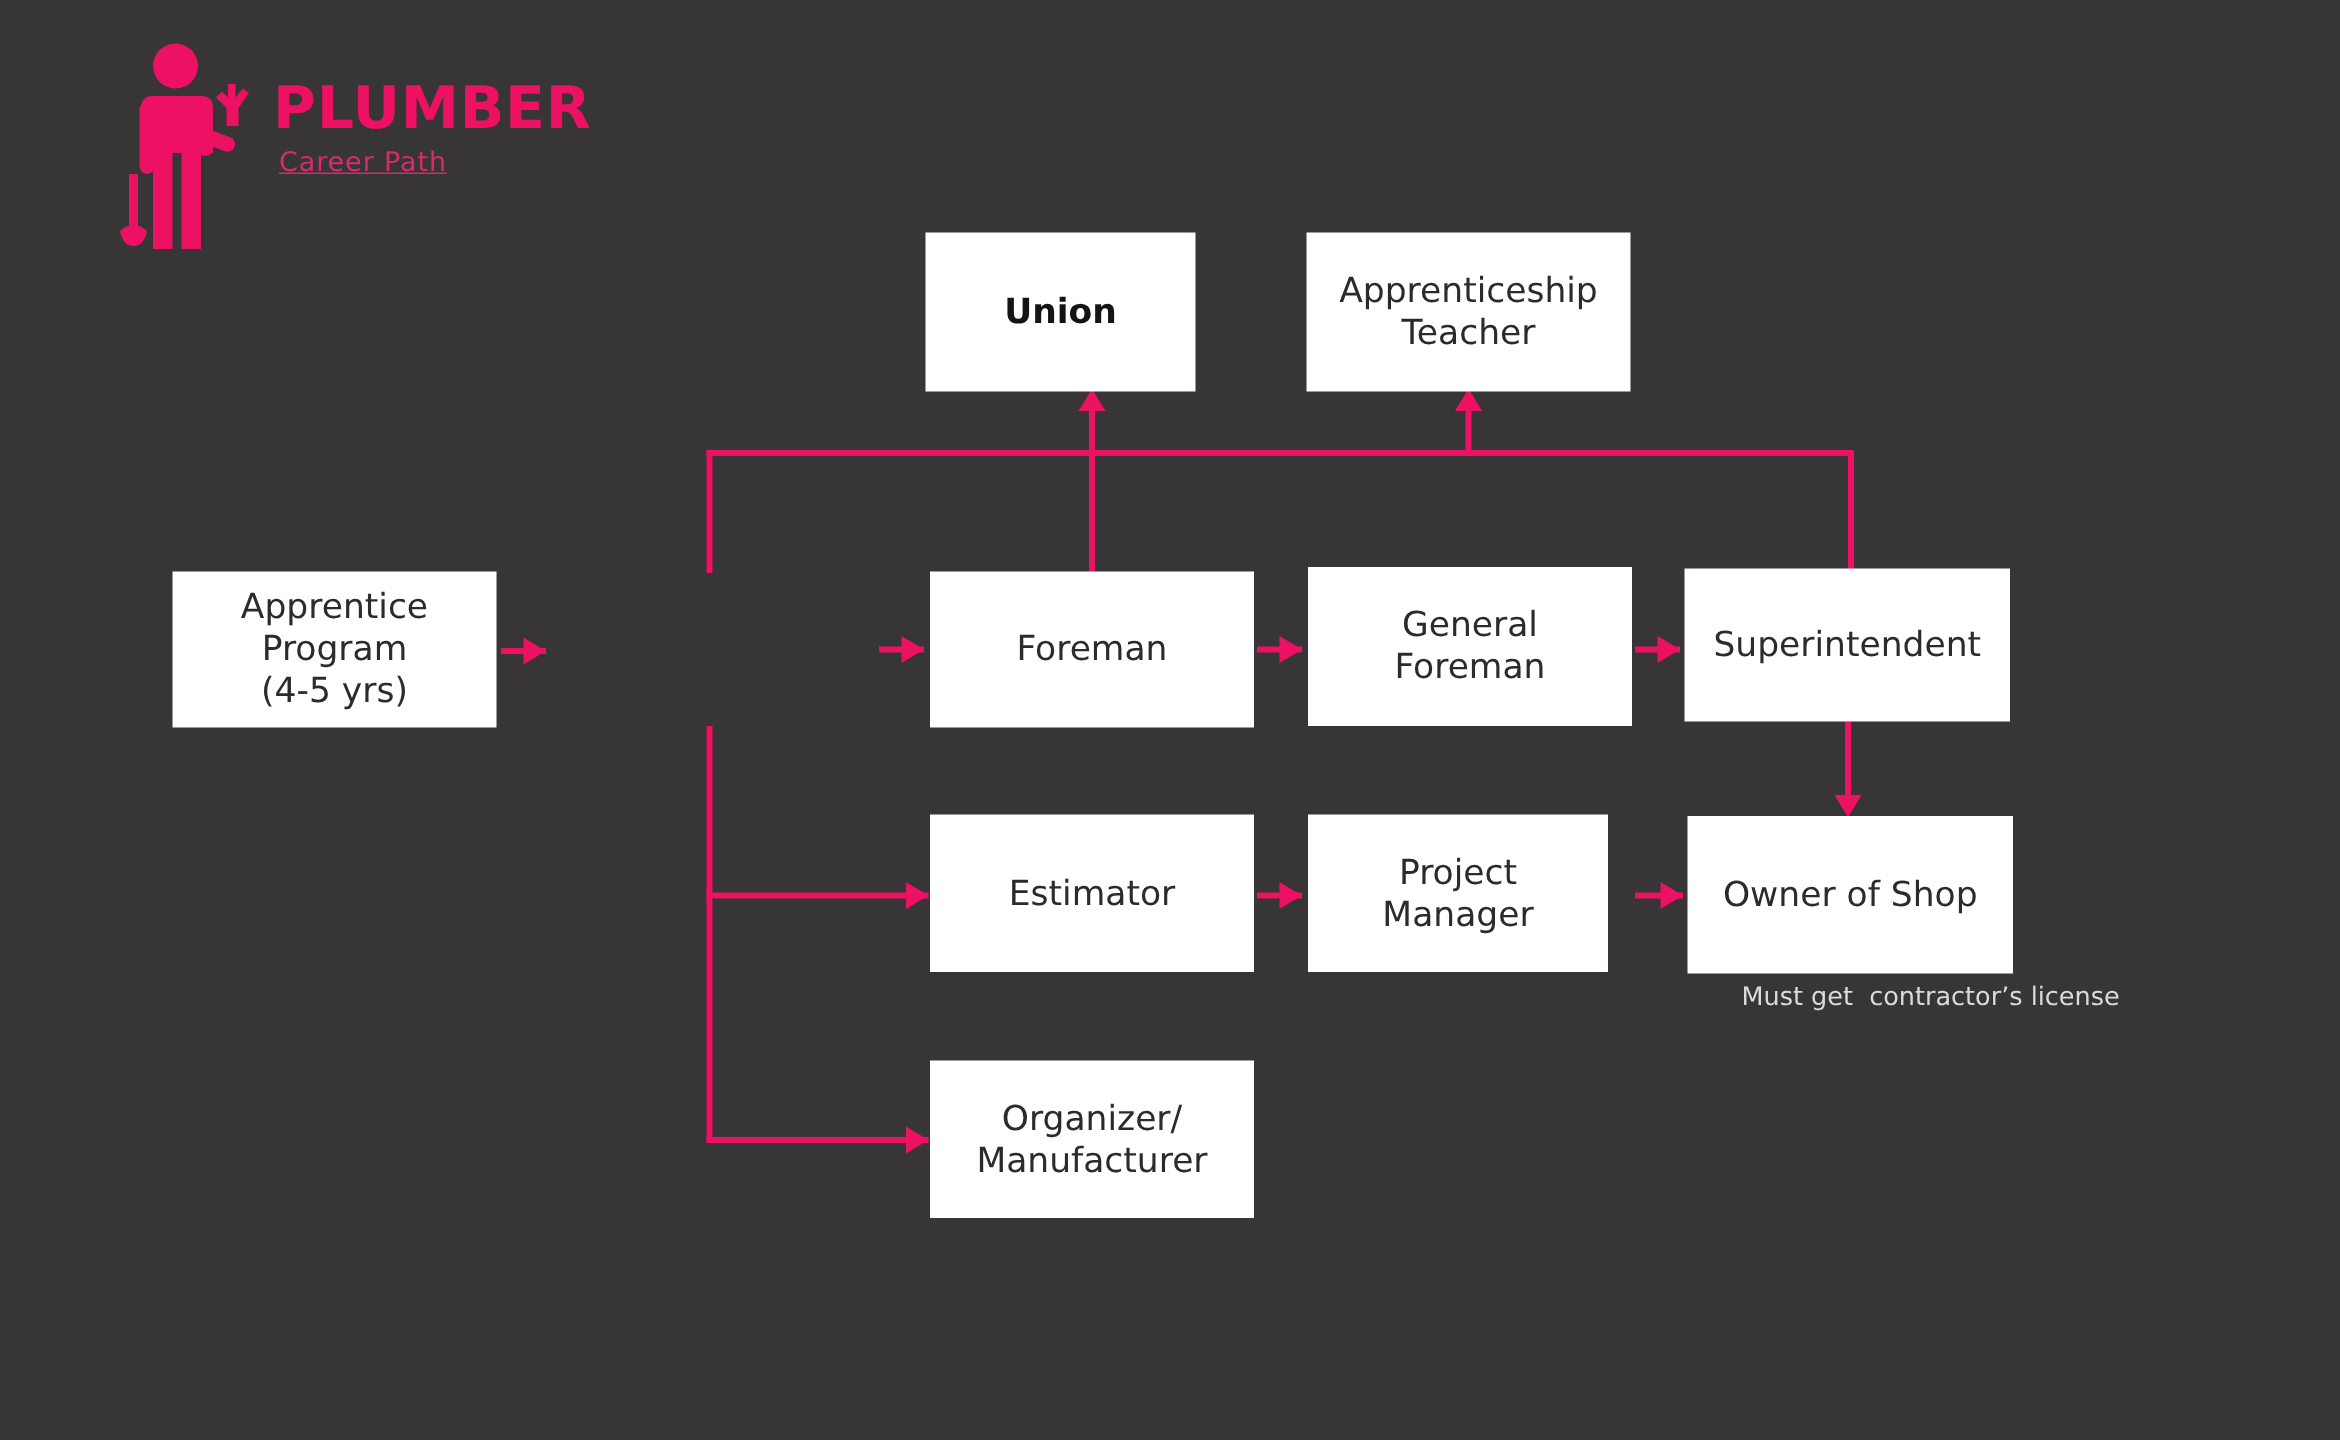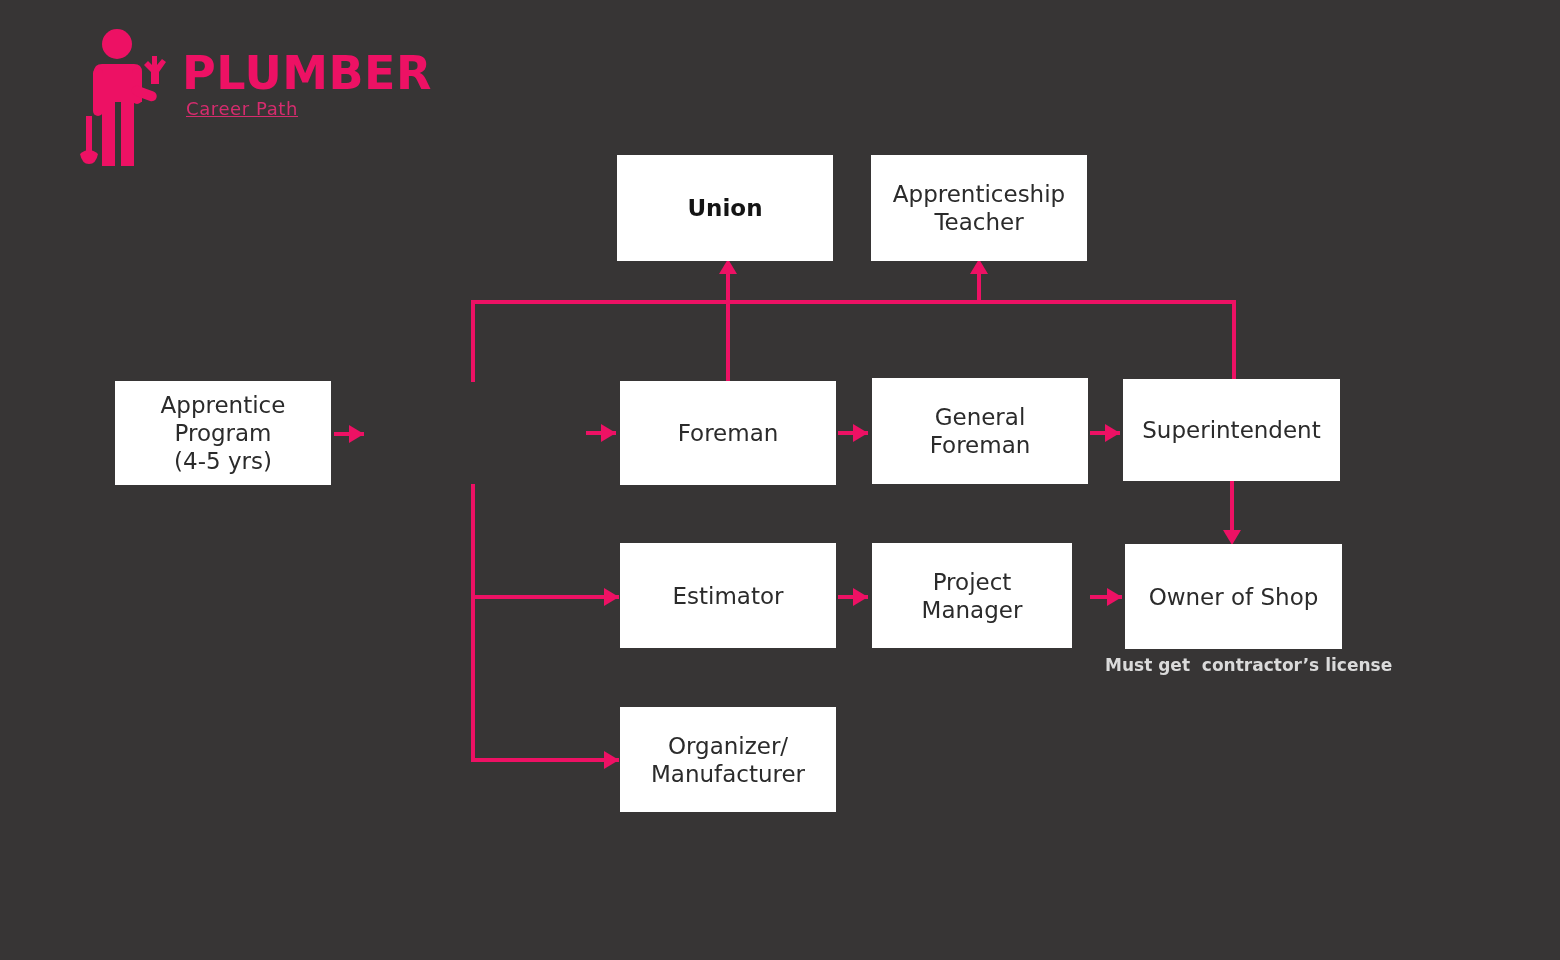--- a/index.html
+++ b/index.html
@@ -38,21 +38,21 @@
   }
   #logo-text {
     position: absolute;
     left: 102px;
     top: 24px;
     width: 260px;
   }
   .logo-title {
     font-family: "DejaVu Sans", "Liberation Sans", sans-serif;
     font-weight: bold;
-    font-size: 46px;
+    font-size: 39px;
     letter-spacing: 0.5px;
     line-height: 42px;
     color: #ED1164;
     margin: 0;
     white-space: nowrap;
   }
   .logo-sub {
     font-family: "DejaVu Sans", "Liberation Sans", sans-serif;
     font-weight: normal;
     font-size: 18px;
@@ -207,21 +207,21 @@
 
   <div class="hline" style="left:838px; top:595px; width:30px;"></div>
   <div class="arrow-head arrow-right" style="left:853px; top:588px;"></div>
 
   <div class="hline" style="left:1090px; top:595px; width:32px;"></div>
   <div class="arrow-head arrow-right" style="left:1107px; top:588px;"></div>
 
   <div class="vline" style="left:1230px; top:481px; height:52px;"></div>
   <div class="arrow-head arrow-down" style="left:1223px; top:530px;"></div>
 
-  <div class="node" style="left:617px; top:155px; width:216px; height:106px;">
+  <div class="node" style="left:617px; top:155px; width:180px; height:106px;">
     <div class="node-label strong-first">
       <span class="node-title-bold">Union</span>
     </div>
   </div>
 
   <div class="node" style="left:871px; top:155px; width:216px; height:106px;">
     <div class="node-label">Apprenticeship
 Teacher</div>
   </div>
 
@@ -255,15 +255,15 @@
 
   <div class="node" style="left:1125px; top:544px; width:217px; height:105px;">
     <div class="node-label">Owner of Shop</div>
   </div>
 
   <div class="node" style="left:620px; top:707px; width:216px; height:105px;">
     <div class="node-label">Organizer/
 Manufacturer</div>
   </div>
 
-  <div class="caption" style="left:1105px; top:654px;font-weight:bold;">Must get  contractor’s license</div>
+  <div class="caption" style="left:1161px; top:654px;">Must get  contractor’s license</div>
 
 </div>
 
 </body></html>

